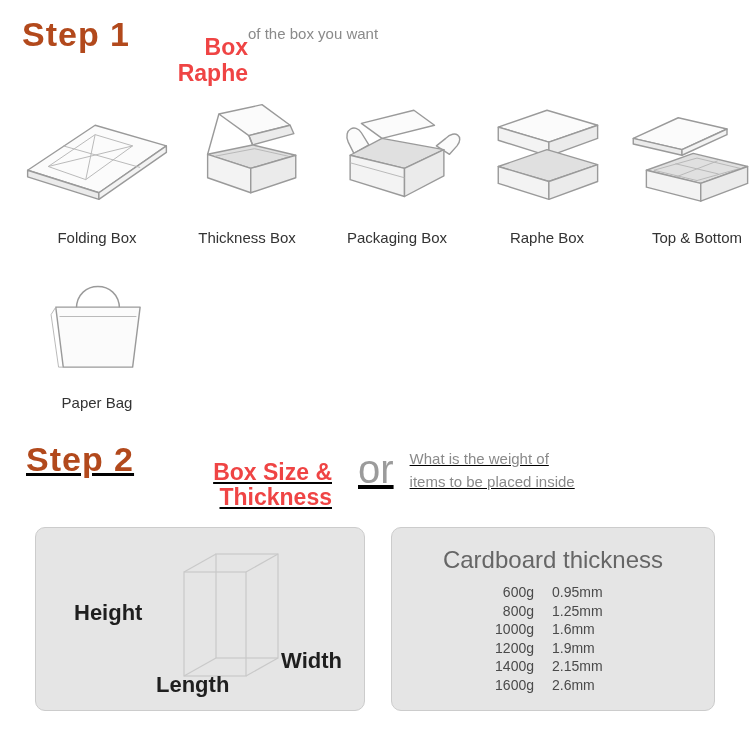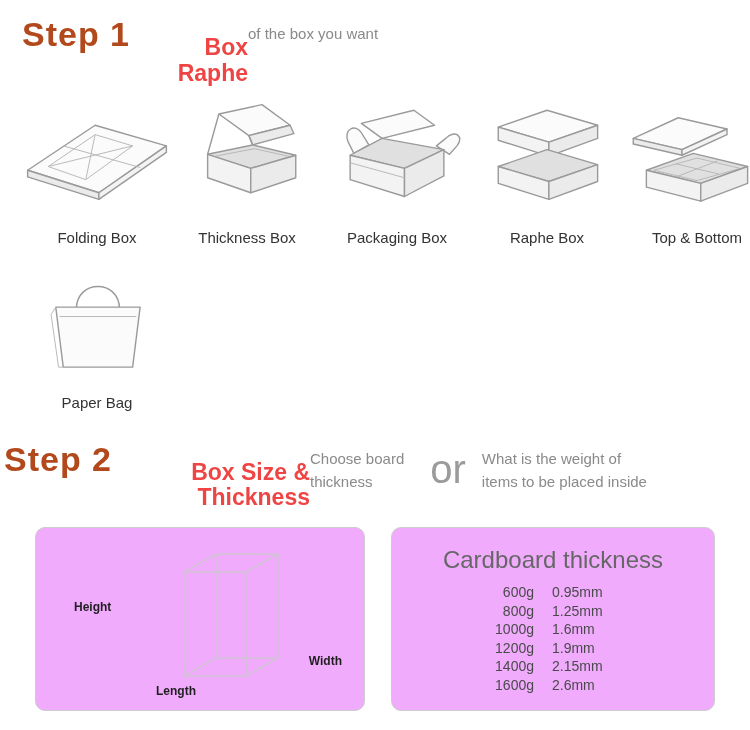--- a/index.html
+++ b/index.html
@@ -5,21 +5,21 @@
   html,body{margin:0;padding:0;}
   body{
     width:750px;height:730px;background:#ffffff;overflow:hidden;
     font-family:"Liberation Sans", sans-serif;
   }
   .page{position:relative;width:750px;height:730px;}
 
   
   .step-header{display:flex;align-items:flex-start;}
   .s1{padding:16px 0 0 22px;}
-  .s2{padding:30px 0 0 4px;}
+  .s2{padding:30px 0 0 26px;text-decoration:underline;}
   .step-num{
     font-size:34px;font-weight:bold;color:#b2491c;
     flex:0 0 138px;letter-spacing:1px;line-height:1.1;
   }
   .step-title{
     font-size:23px;font-weight:bold;color:#ef4444;line-height:1.12;
     flex:0 0 auto;margin-top:19px;text-align:right;
   }
   .s1 .step-title{width:88px;}
   .s2 .step-title{width:168px;}
@@ -43,29 +43,29 @@
   .ln{fill:none;stroke:#9a9a9a;stroke-width:1.5;stroke-linejoin:round;}
   .f0{fill:#fbfbfb;stroke:#9a9a9a;stroke-width:1.5;stroke-linejoin:round;}
   .f1{fill:#f3f3f3;stroke:#9a9a9a;stroke-width:1.5;stroke-linejoin:round;}
   .f2{fill:#ebebeb;stroke:#9a9a9a;stroke-width:1.5;stroke-linejoin:round;}
   .f3{fill:#e0e0e0;stroke:#9a9a9a;stroke-width:1.5;stroke-linejoin:round;}
   .thin{fill:none;stroke:#b5b5b5;stroke-width:1;}
 
   
   .panels{display:flex;gap:26px;margin:16px 35px 0 35px;}
   .panel{
-    border:1px solid #cccccc;border-radius:10px;height:184px;background:#f0abfc;
+    border:1px solid #cccccc;border-radius:10px;height:184px;background:#e5e5e5;
     position:relative;box-sizing:border-box;
   }
   .dim-panel{flex:0 0 330px;}
   .thick-panel{flex:1;}
   .cube-svg{position:absolute;left:128px;top:12px;}
-  .dim-label{position:absolute;font-size:12px;font-weight:bold;color:#1f1f1f;}
+  .dim-label{position:absolute;font-size:22px;font-weight:bold;color:#1f1f1f;}
   .dim-height{left:38px;top:72px;}
-  .dim-width{right:22px;bottom:42px;}
+  .dim-width{right:22px;bottom:36px;}
   .dim-length{left:120px;bottom:12px;}
 
   .thick-title{font-size:24px;color:#666;text-align:center;margin-top:18px;}
   .thick-table{
     display:grid;grid-template-columns:64px 84px;column-gap:18px;row-gap:2px;
     justify-content:center;font-size:14px;color:#4a4a4a;margin-top:10px;line-height:1.18;
   }
   .w{text-align:right;}
 </style>
 </head>
@@ -188,24 +188,20 @@
       <div class="box-label">Paper Bag</div>
     </div>
 
   </div>
 
   <div class="step-header s2">
     <div class="step-num">Step 2</div>
     <div class="step-title">
       <div>Box Size &amp;</div>
       <div>Thickness</div>
-    </div>
-    <div class="step-sub">
-      <div>Choose board</div>
-      <div>thickness</div>
     </div>
     <div class="or">or</div>
     <div class="step-sub">
       <div>What is the weight of</div>
       <div>items to be placed inside</div>
     </div>
   </div>
 
   <div class="panels">
 

